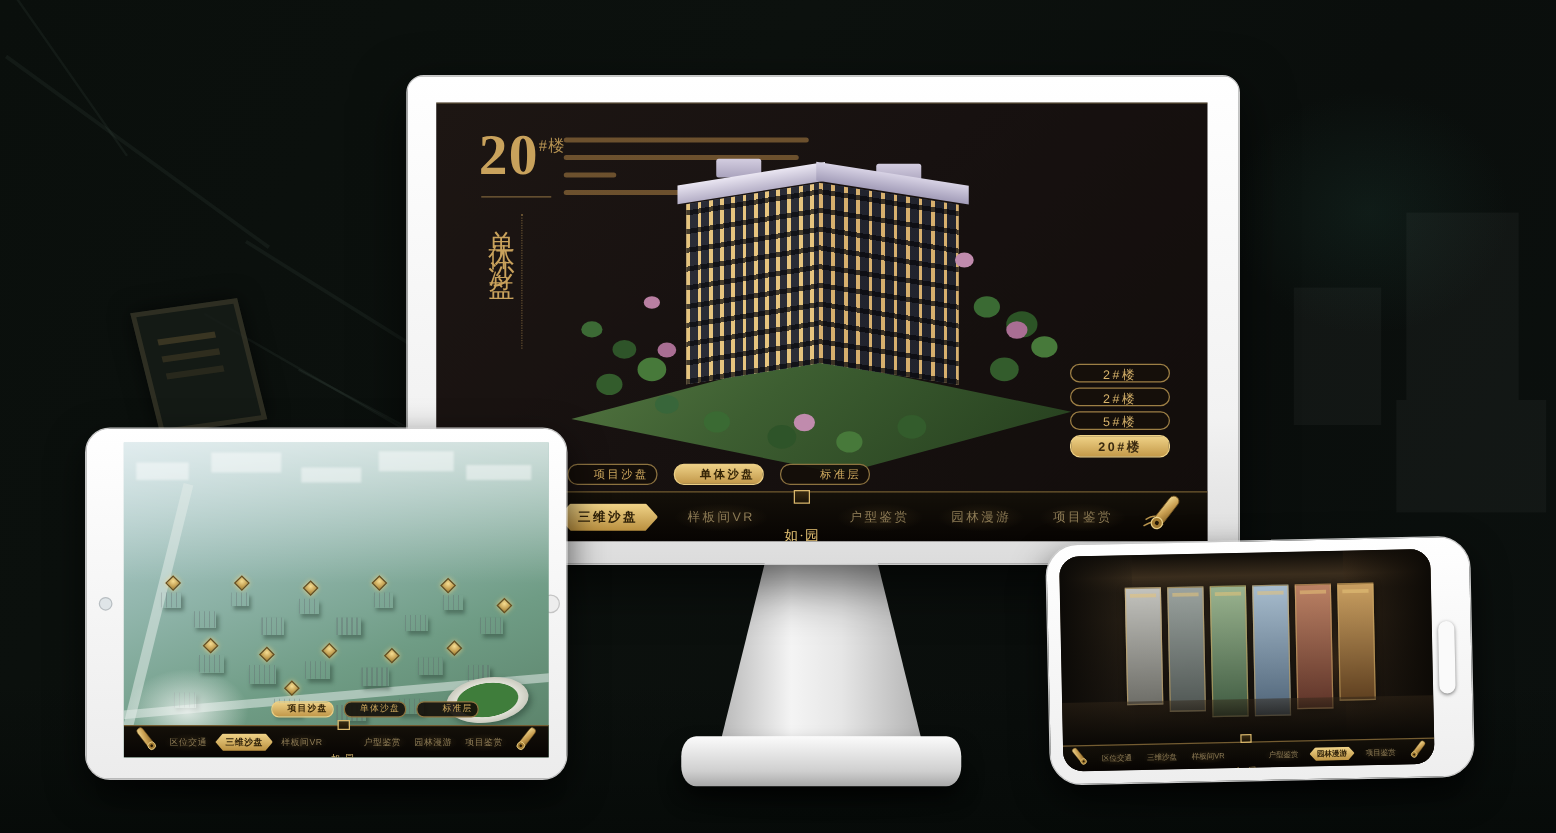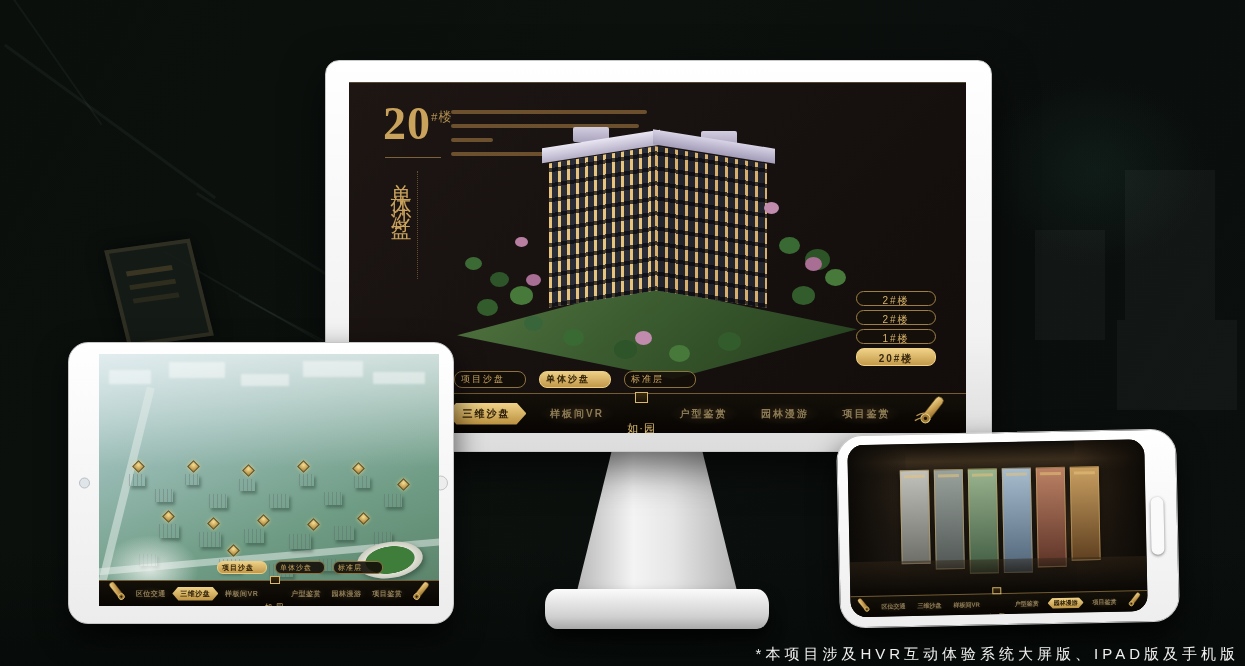--- a/index.html
+++ b/index.html
@@ -77,29 +77,29 @@
   .trees2{position:absolute;left:58px;top:96px;width:13px;height:10px;border-radius:50%;background:#b97fa2;
     box-shadow:250px -34px 0 1px #c08bad,292px 22px 0 2px #a96e93,122px 96px 0 2px #c08bad,12px 38px 0 1px #a96e93;}
 
   .floor-btns{position:absolute;right:30px;top:208px;display:flex;flex-direction:column;gap:4px;}
   .fbtn{width:80px;height:15px;line-height:15px;text-align:center;font-size:10px;letter-spacing:2px;
     color:#d6b26a;background:rgba(22,16,10,.88);border:1px solid #9d7f45;border-radius:8px;cursor:pointer;}
   .fbtn.active{height:18px;line-height:18px;background:linear-gradient(180deg,#efd287,#c49a4a);
     color:#3a2a10;border-color:#efd287;font-weight:bold;}
 
   .subtabs{position:absolute;left:105px;bottom:45px;display:flex;gap:13px;}
-  .stab{min-width:58px;padding:0 6px;height:15px;line-height:15px;text-align:left;font-size:9px;letter-spacing:2px;
+  .stab{min-width:58px;padding:0 6px;height:15px;line-height:15px;text-align:right;font-size:9px;letter-spacing:2px;
     color:#cfa95e;background:rgba(20,14,9,.9);border:1px solid #8d7340;border-radius:8px;cursor:pointer;}
   .stab.active{background:linear-gradient(180deg,#eccf85,#c2984a);color:#352507;border-color:#eccf85;font-weight:bold;}
 
   .navbar{position:absolute;left:0;right:0;bottom:0;height:40px;display:flex;align-items:center;
     justify-content:space-between;padding:0 16px;box-sizing:border-box;
     background:linear-gradient(180deg,#141009,#070402);border-top:1px solid rgba(205,165,90,.55);}
   .nav-item{font-size:10px;letter-spacing:2px;color:#8d7b55;white-space:nowrap;padding:4px 10px;cursor:pointer;
-    background:radial-gradient(ellipse at center,rgba(120,95,50,.22),transparent 72%);font-weight:bold;}
+    background:radial-gradient(ellipse at center,rgba(120,95,50,.22),transparent 72%);}
   .nav-item.active{background:linear-gradient(180deg,#f0d388,#b98f3e);color:#2e2008;font-weight:bold;
     clip-path:polygon(10px 0,calc(100% - 10px) 0,100% 50%,calc(100% - 10px) 100%,10px 100%,0 50%);padding:4px 16px;}
   .nav-logo{display:flex;flex-direction:column;align-items:center;gap:18px;cursor:pointer;}
   .seal{width:11px;height:9px;border:1px solid #d9b76b;background:linear-gradient(#3a2c12,#1c1406);}
   .nav-logo span.txt{font-size:11px;color:#e3c173;letter-spacing:1px;font-family:"Liberation Serif",serif;}
   .scroll-icon{width:36px;height:36px;display:block;margin-top:-8px;cursor:pointer;}
   .scroll-icon svg{width:100%;height:100%;}
 
   
   .navbar.sm{height:26px;padding:0 6px;border-top-width:1px;}
@@ -229,21 +229,21 @@
           <div class="face-l"></div>
           <div class="face-r"></div>
         </div>
         <div class="trees"></div>
         <div class="trees2"></div>
       </div>
 
       <div class="floor-btns">
         <button class="fbtn">2#楼</button>
         <button class="fbtn">2#楼</button>
-        <button class="fbtn">1#楼</button>
+        <button class="fbtn">5#楼</button>
         <button class="fbtn active">20#楼</button>
       </div>
 
       <div class="subtabs">
         <span class="stab">项目沙盘</span>
         <span class="stab active">单体沙盘</span>
         <span class="stab">标准层</span>
       </div>
 
       <div class="navbar">
@@ -406,15 +406,14 @@
                 <circle cx="22" cy="35" r="5.5" fill="#a37c33" stroke="#ecd28a" stroke-width="1.2"></circle>
                 <circle cx="22" cy="35" r="2" fill="#241806"></circle>
               </g>
             </svg>
         </span>
       </div>
     </div>
     <span class="ph-pill"></span>
   </div>
 
-  <div class="foot">*本项目涉及HVR互动体验系统大屏版、IPAD版及手机版</div>
 
 </div>
 
 </body></html>

